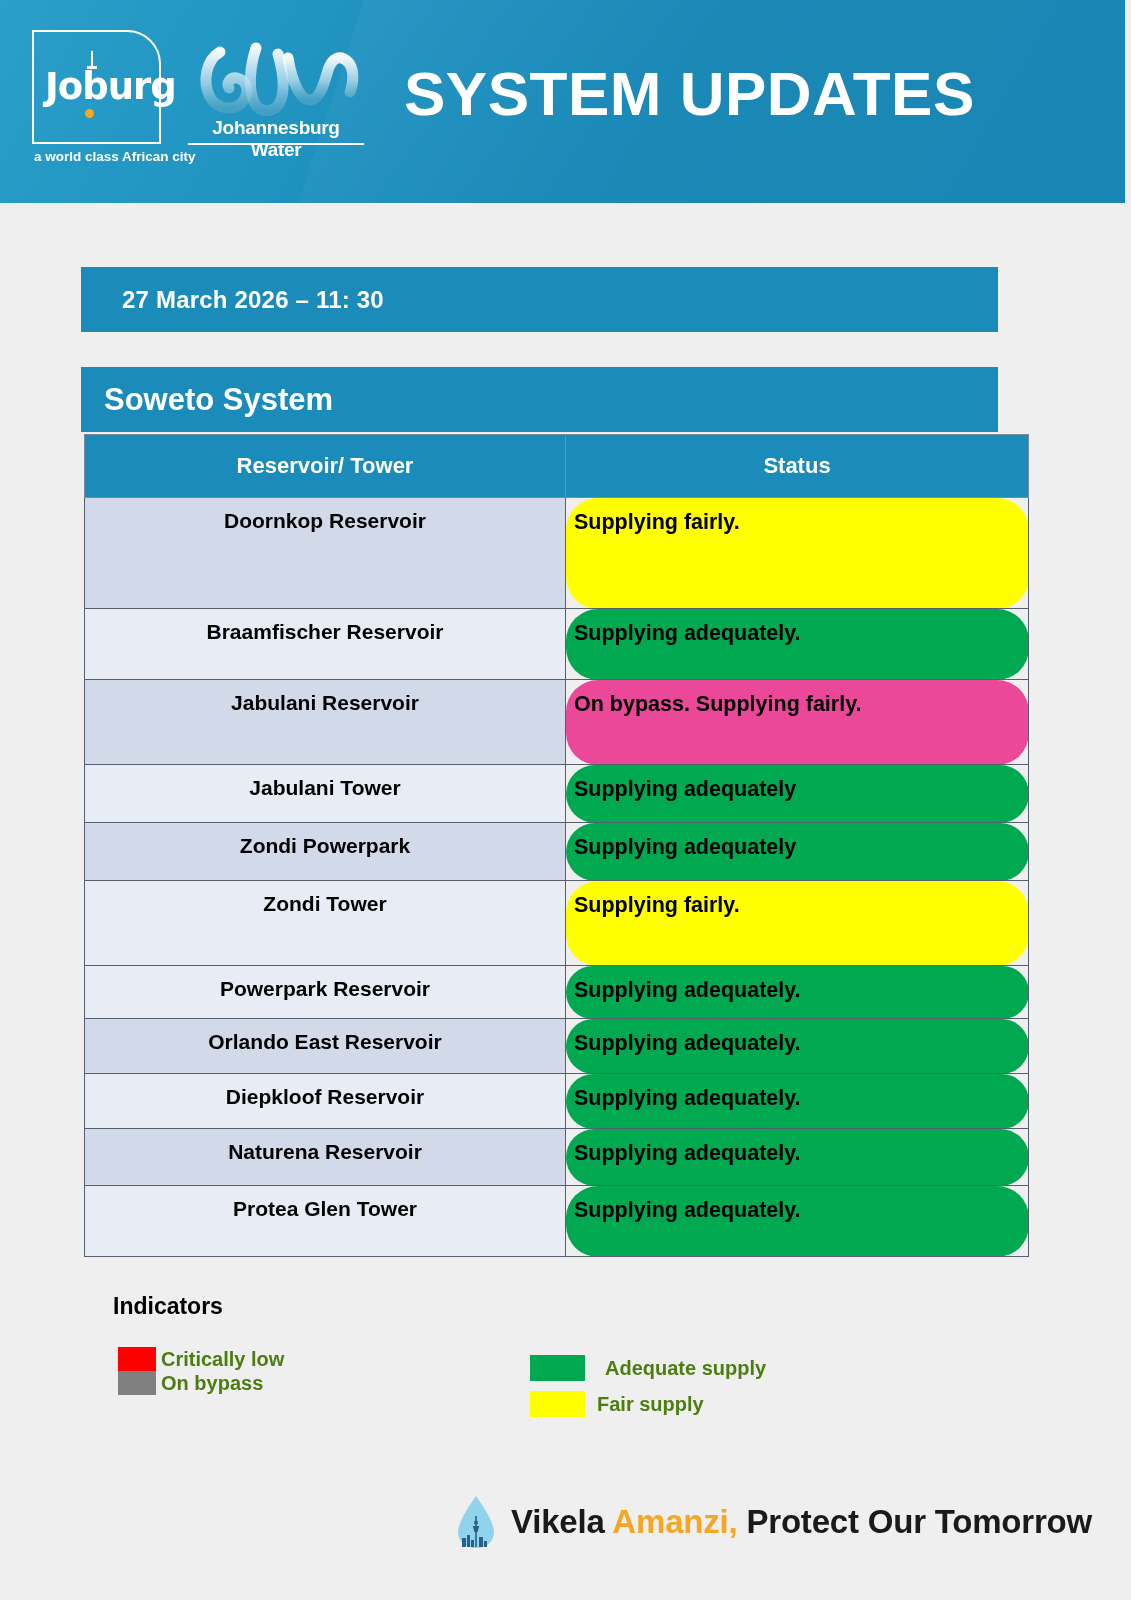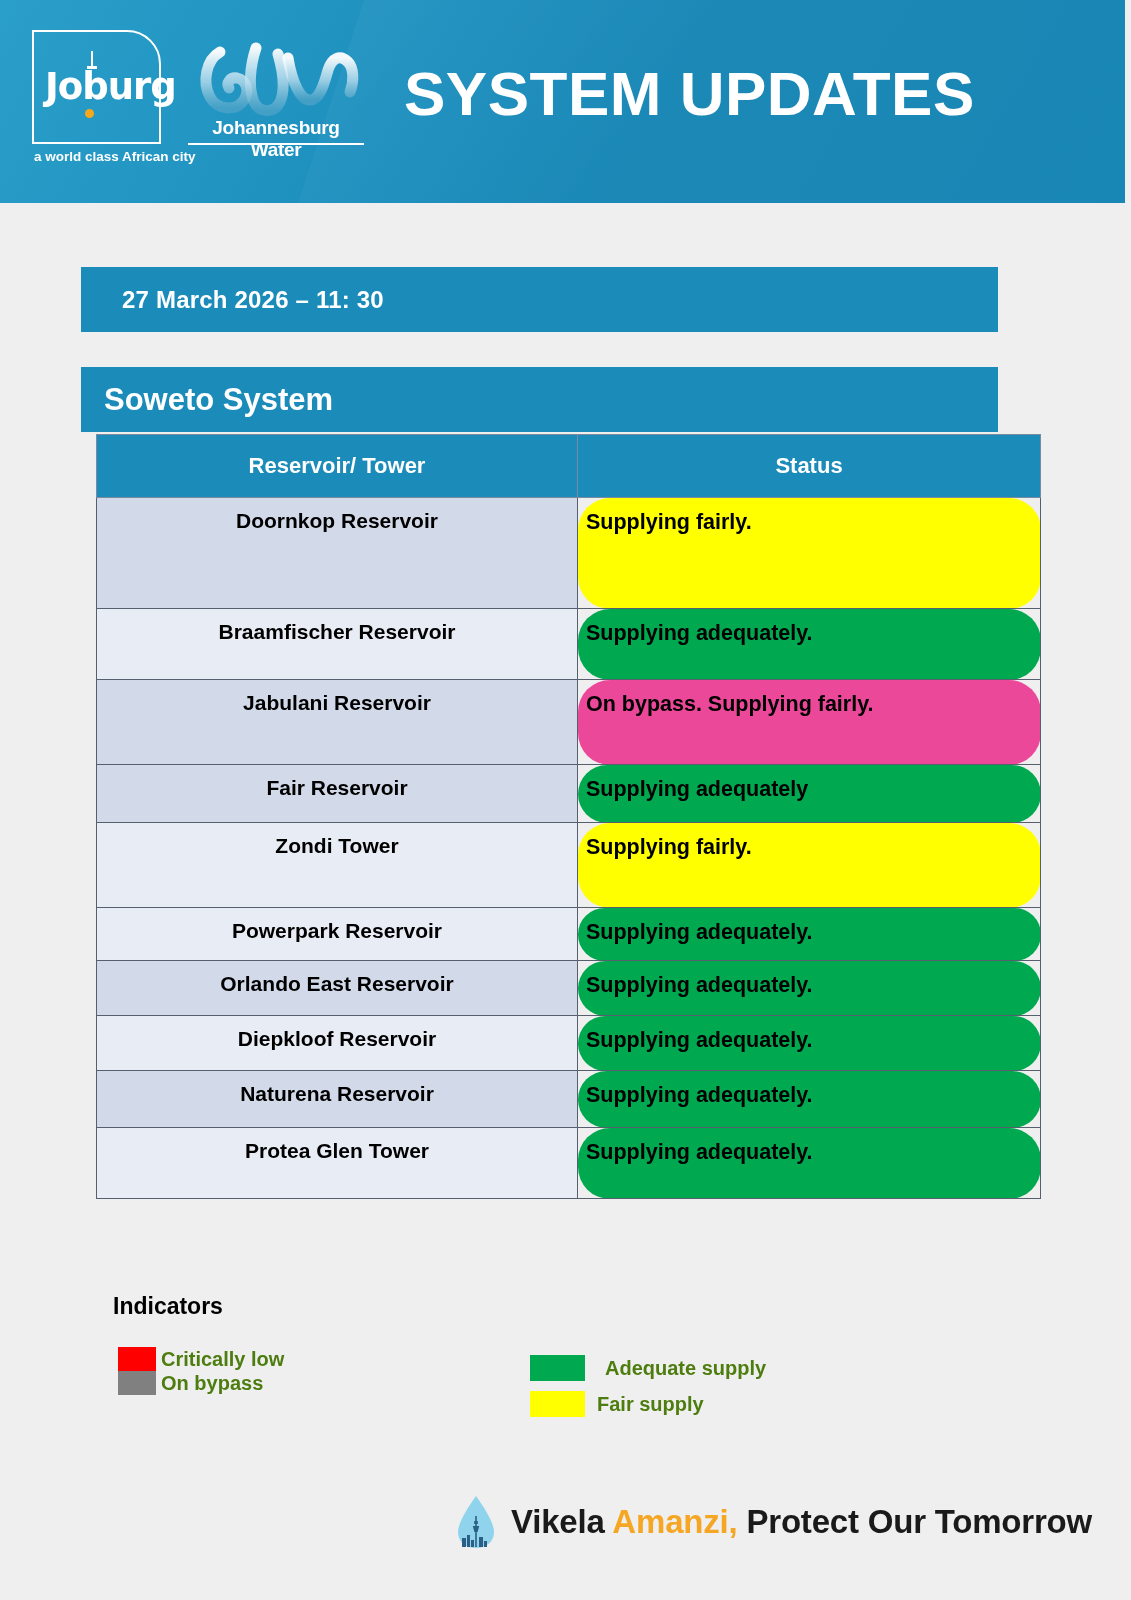--- a/index.html
+++ b/index.html
@@ -192,21 +192,21 @@
     color: #ffffff;
     font-size: 31px;
     font-weight: 700;
     padding-left: 23px;
     font-family: "Liberation Sans", sans-serif;
   }
 
   
   .table-wrap {
     position: absolute;
-    left: 96px;
+    left: 84px;
     top: 434px;
     width: 944px;
   }
   table.status-table {
     border-collapse: collapse;
     width: 944px;
     table-layout: fixed;
   }
   table.status-table col.c-name { width: 481px; }
   table.status-table col.c-status { width: 463px; }
@@ -373,22 +373,26 @@
           <td class="status-cell" style="background: rgb(255, 255, 0);">Supplying fairly.</td>
         </tr>
         <tr class="alt-b">
           <td class="name-cell" style="height: 58px; margin-left: 35px;">Braamfischer Reservoir</td>
           <td class="status-cell" style="background: rgb(0, 169, 79);">Supplying adequately.</td>
         </tr>
         <tr class="alt-a">
           <td class="name-cell" style="height: 72px;">Jabulani Reservoir</td>
           <td class="status-cell" style="background: #ec4899;">On bypass. Supplying fairly.</td>
         </tr>
+        <tr class="alt-b">
+          <td class="name-cell" style="height: 45px;">Jabulani Tower</td>
+          <td class="status-cell" style="background: rgb(0, 169, 79);">Supplying adequately</td>
+        </tr>
         <tr class="alt-a">
-          <td class="name-cell" style="height: 45px;">Fair Reservoir</td>
+          <td class="name-cell" style="height: 45px;">Zondi Powerpark</td>
           <td class="status-cell" style="background: rgb(0, 169, 79);">Supplying adequately</td>
         </tr>
         <tr class="alt-b">
           <td class="name-cell" style="height: 72px;">Zondi Tower</td>
           <td class="status-cell" style="background: rgb(255, 255, 0);">Supplying fairly.</td>
         </tr>
         <tr class="alt-b">
           <td class="name-cell" style="height: 40px;">Powerpark Reservoir</td>
           <td class="status-cell" style="background: rgb(0, 169, 79);">Supplying adequately.</td>
         </tr>

